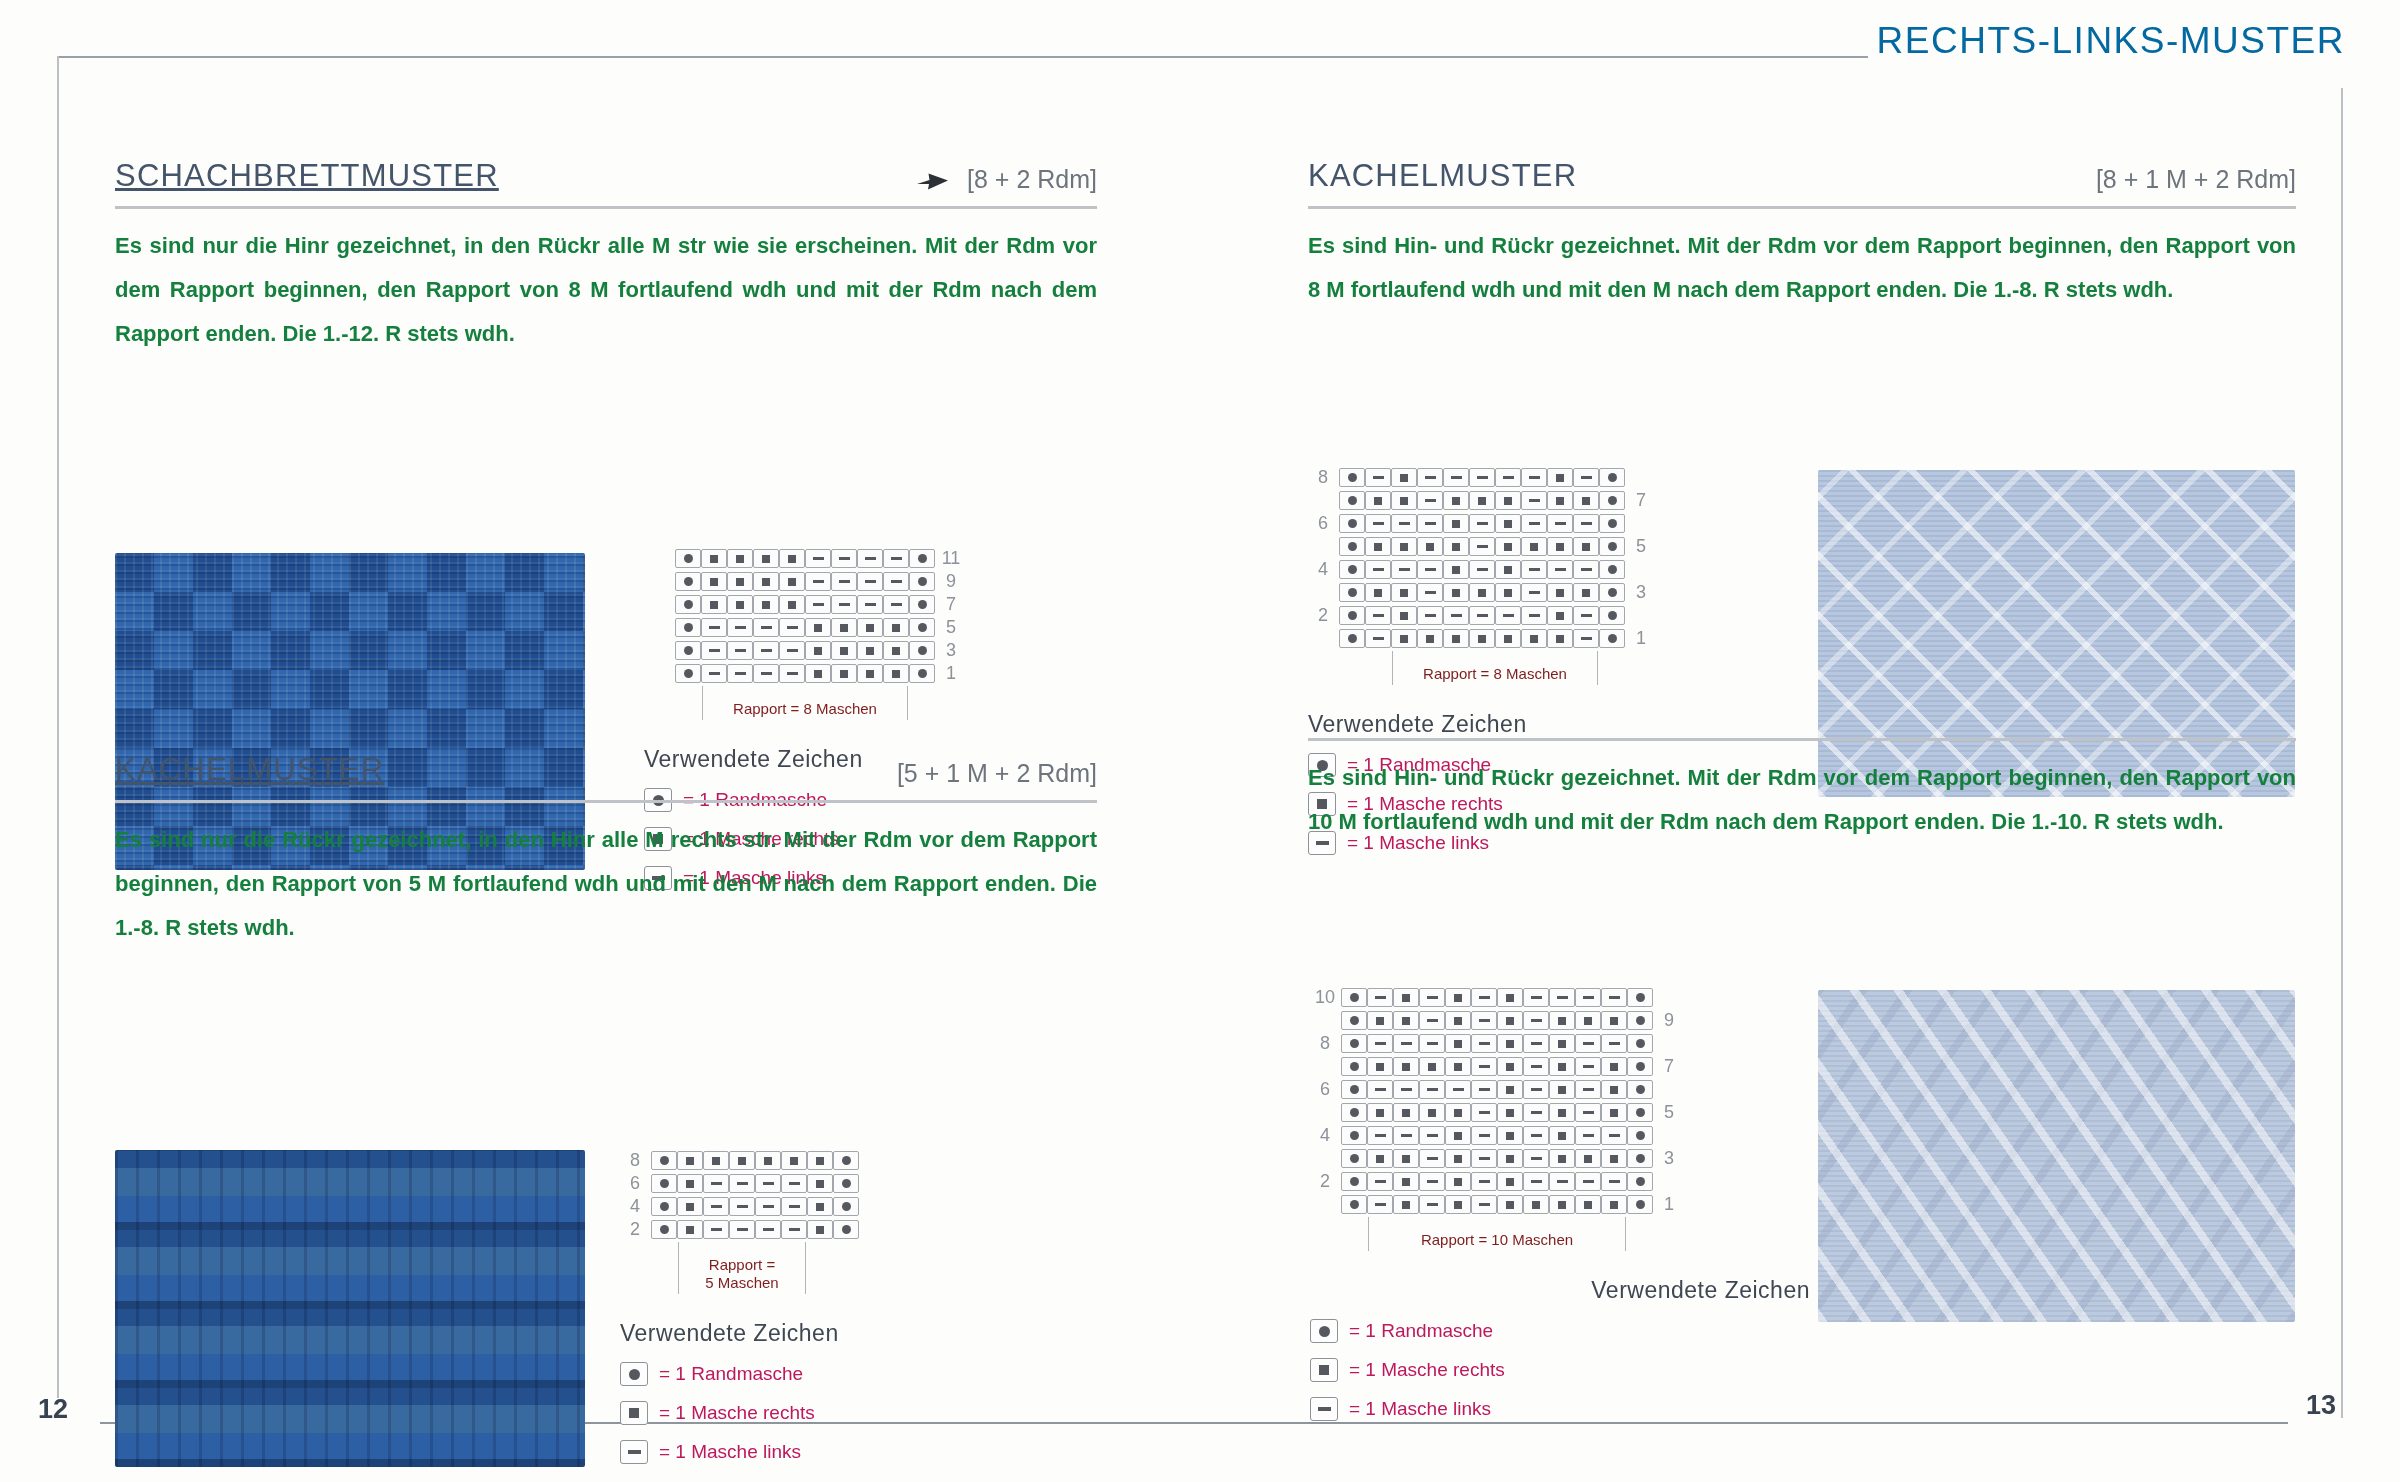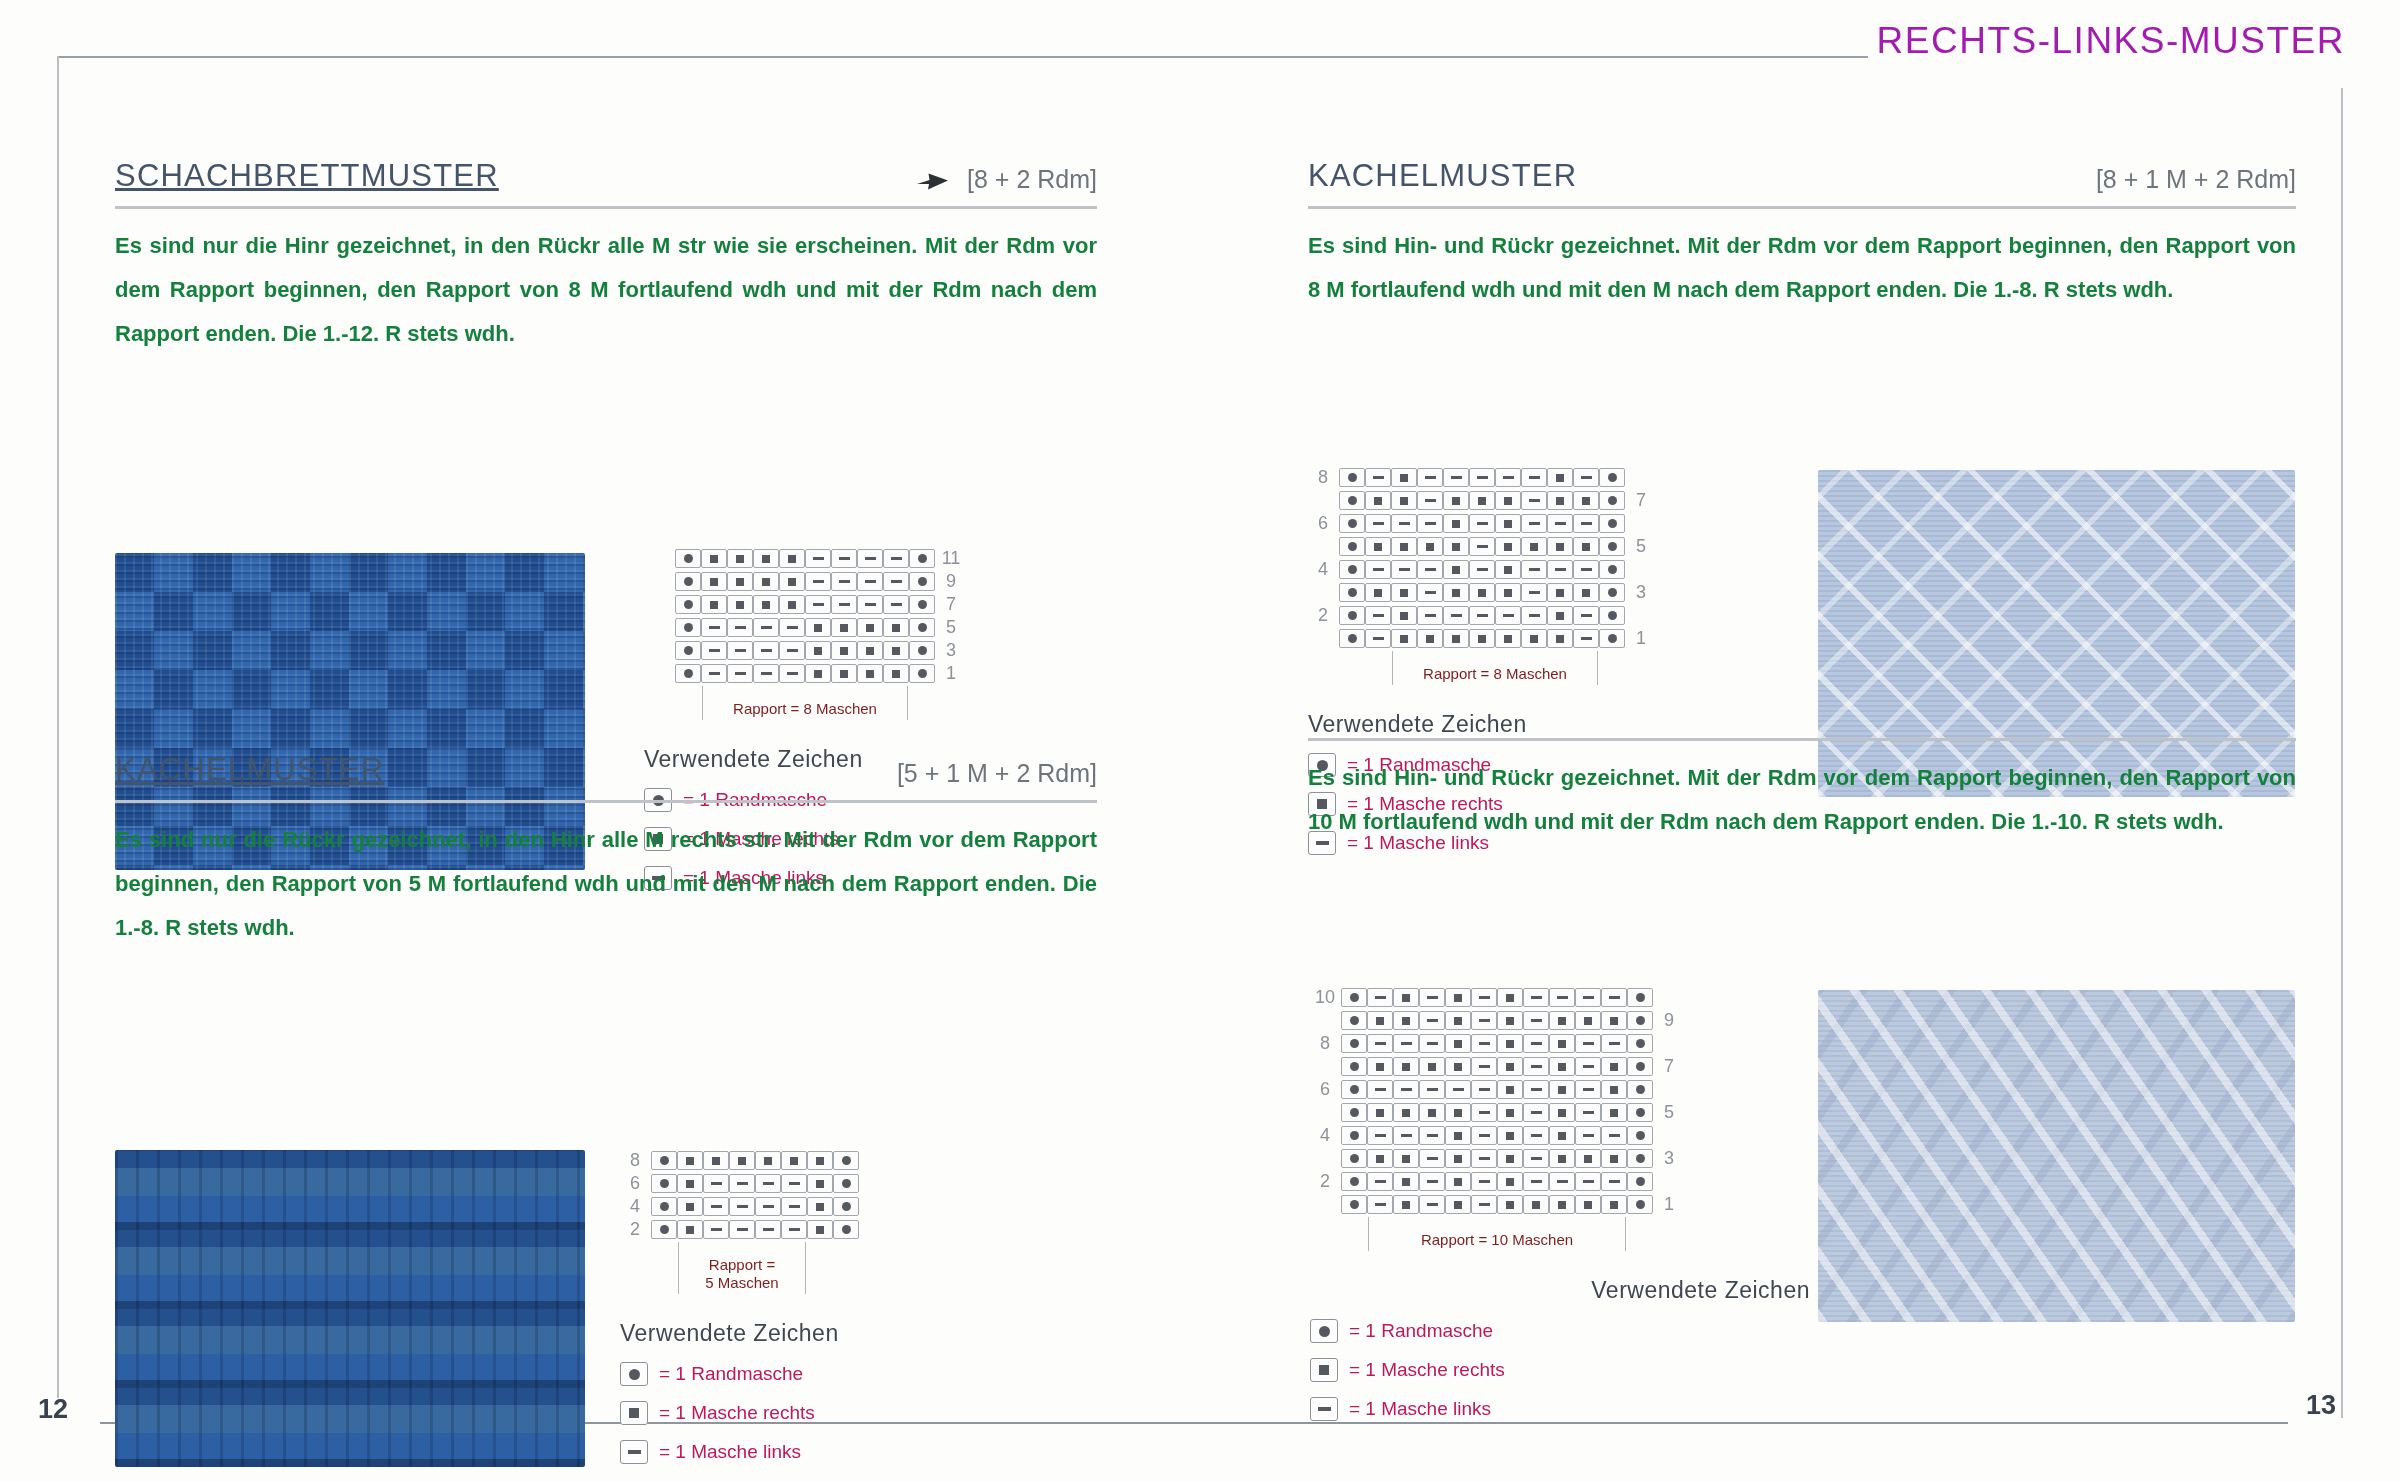--- a/index.html
+++ b/index.html
@@ -8,21 +8,21 @@
     font-family:"Liberation Sans", sans-serif;overflow:hidden;
   }
   
   .rule{position:absolute;background:#9aa0a8;}
   #top-rule{left:58px;top:56px;width:1810px;height:2px;}
   #bottom-rule{left:100px;top:1422px;width:2188px;height:2px;background:#8f959d;}
   #left-rule{left:57px;top:56px;width:2px;height:1342px;background:#bac0c6;}
   #right-rule{left:2341px;top:88px;width:2px;height:1330px;background:#bac0c6;}
   #spread-title{
     position:absolute;top:20px;right:55px;font-size:37px;letter-spacing:1.5px;
-    color:#a21caf;font-weight:500;
+    color:#0369a1;font-weight:500;
   }
   .page-num{position:absolute;font-size:27px;font-weight:700;color:#39434f;}
   #page-num-left{left:38px;top:1394px;}
   #page-num-right{right:64px;top:1390px;}
 
   
   .sec{position:absolute;}
   #sec-0{left:115px;top:158px;width:982px;height:575px;}
   #sec-1{left:115px;top:752px;width:982px;height:580px;}
   #sec-2{left:1308px;top:158px;width:988px;height:545px;}

